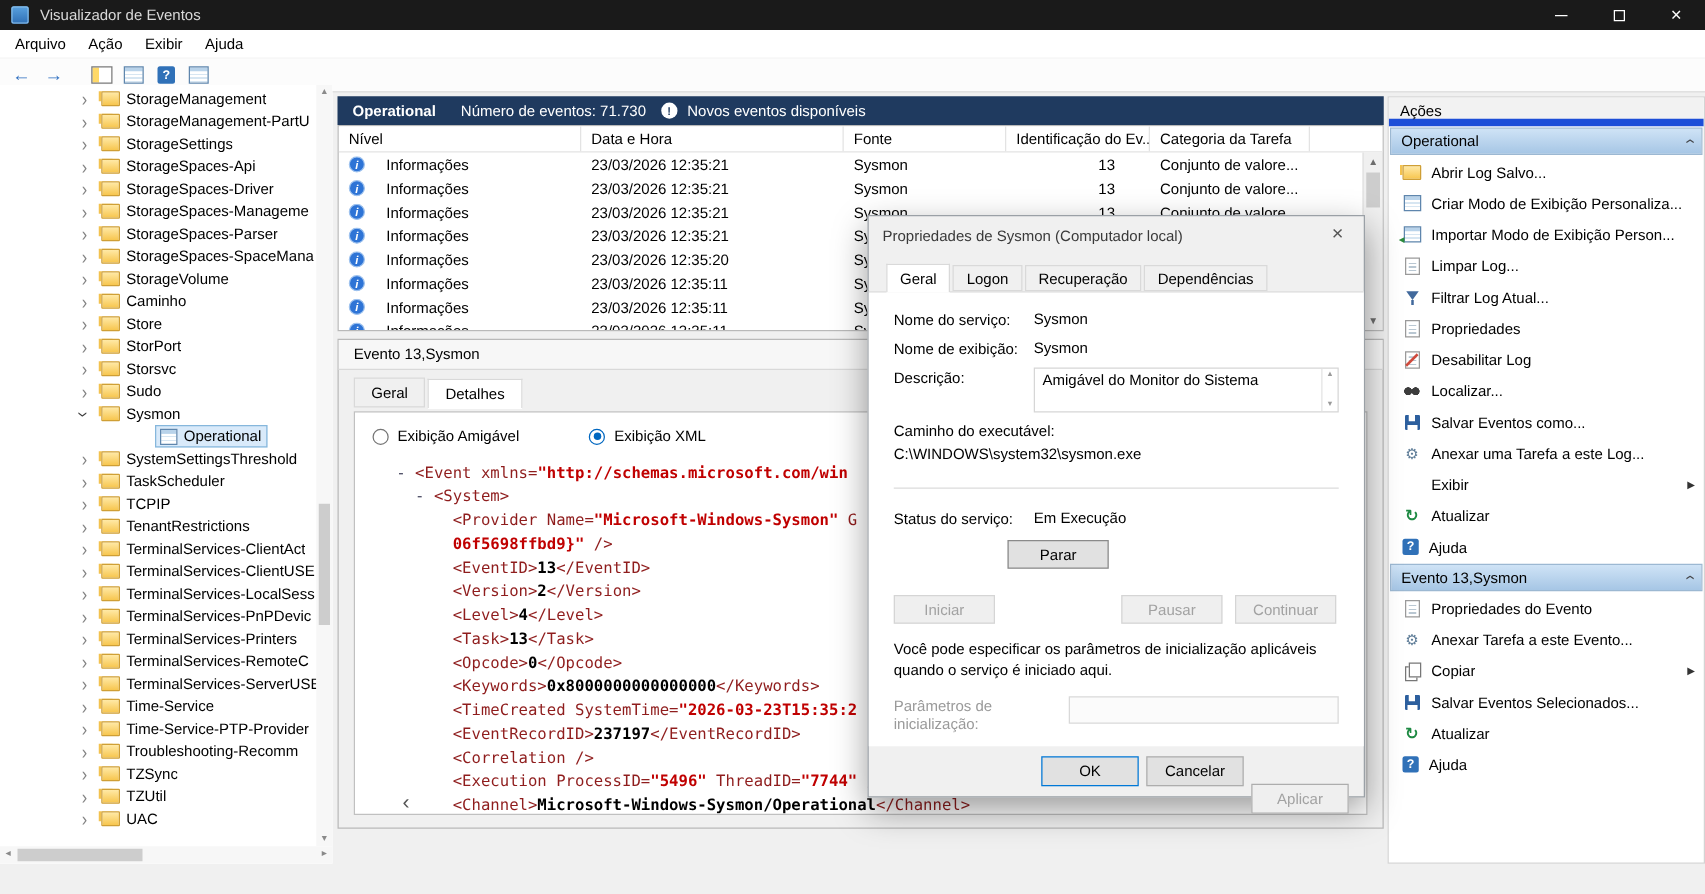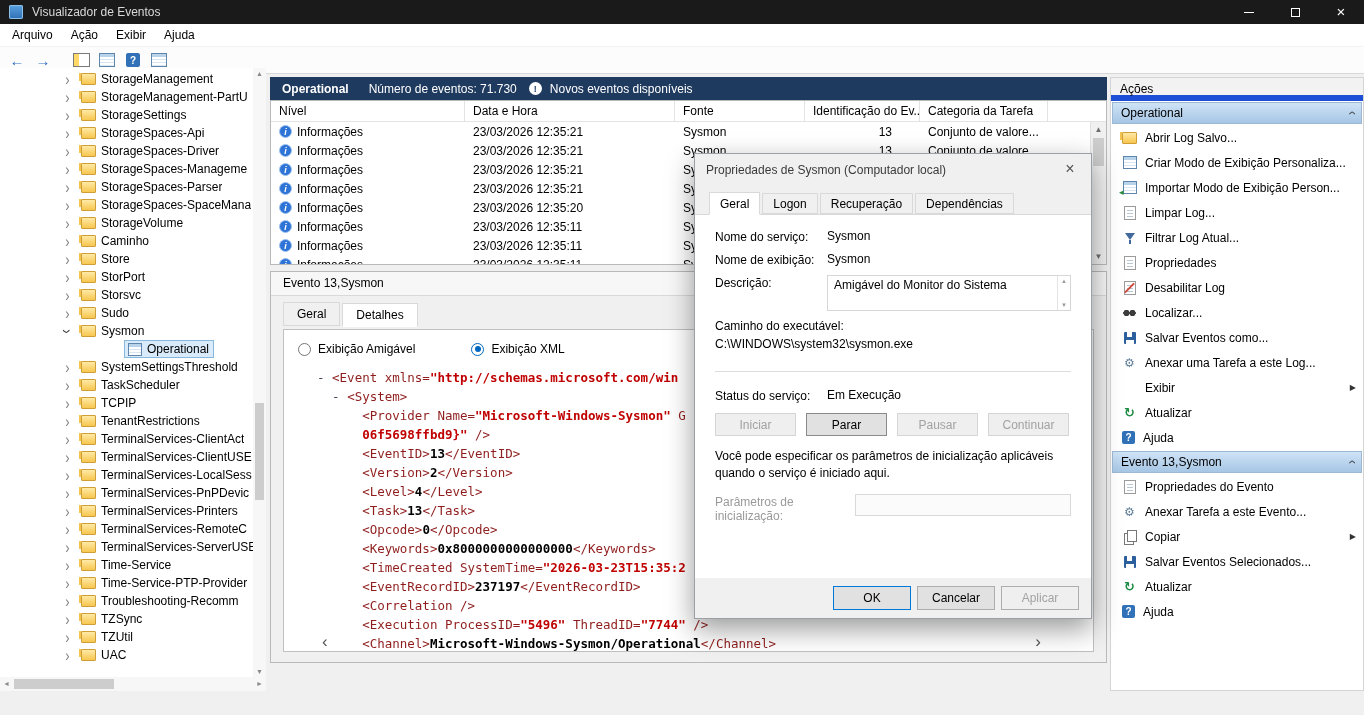--- a/index.html
+++ b/index.html
@@ -97,21 +97,21 @@
     display:flex; align-items:center; padding-left:12px; gap:8px; white-space:nowrap; }
   .ev-log { font-weight:bold; margin-right:12px; }
   .ev-count { margin-right:4px; }
   .ev-table { position:absolute; left:270px; top:100px; width:837px; height:165px; background:#fff;
     border:1px solid #b9b9b9; overflow:hidden; }
   .thead { display:flex; height:21px; background:#fff; border-bottom:1px solid #e3e3e3; }
   .th { padding:3px 0 0 8px; border-right:1px solid #e3e3e3; white-space:nowrap; overflow:hidden; }
   .c0 { width:194px; } .c1 { width:210px; } .c2 { width:130px; } .c3 { width:115px; } .c4 { width:128px; }
   .cfill { flex:1; border-right:none; }
   .trow { display:flex; height:19px; align-items:center; }
-  .td { padding-left:8px; white-space:nowrap; overflow:hidden; display:flex; align-items:center; gap:5px; flex:none; }
+  .td { padding-left:8px; white-space:nowrap; overflow:hidden; display:flex; align-items:center; gap:17px; flex:none; }
   .td.num { justify-content:flex-end; padding-right:28px; }
   .ev-vscroll { position:absolute; right:0; top:21px; bottom:0; width:16px; background:#f0f0f0; border-left:1px solid #e0e0e0;
     font-size:8px; color:#6d6d6d; }
   .ev-vscroll .sb-arrow { position:absolute; left:0; right:0; text-align:center; top:3px; }
   .ev-vscroll .sb-arrow.bot { top:auto; bottom:3px; }
   .ev-thumb { position:absolute; left:2px; right:2px; top:16px; height:28px; background:#cdcdcd; }
 
   
   .detail-panel { position:absolute; left:270px; top:271px; width:837px; height:392px; background:#f0f0f0; border:1px solid #b9b9b9; }
   .detail-title { height:24px; line-height:23px; padding-left:12px; background:#f7f7f7; border-bottom:1px solid #d9d9d9; }
@@ -138,21 +138,21 @@
     border:1px solid #d4d4d4; overflow:hidden; }
   .actions-title { height:23px; padding:4px 9px; background:#f2f2f2; border-bottom:6px solid #1d4ed8; }
   .act-header { height:22px; margin:1px; background:linear-gradient(#cfe3f6,#a6c6e5); border:1px solid #9cb8d2;
     display:flex; align-items:center; padding:0 8px; }
   .act-collapse { margin-left:auto; color:#44464a; font-size:12px; transform:rotate(-90deg) scale(1,1.25); }
   .act-item { height:25px; display:flex; align-items:center; gap:8px; padding-left:11px; }
   .act-lbl { white-space:nowrap; overflow:hidden; }
   .act-sub { margin-left:auto; margin-right:7px; font-size:8px; color:#333; }
 
   
-  .dialog { position:absolute; left:694px; top:153px; width:398px; height:466px; background:#f0f0f0;
+  .dialog { position:absolute; left:694px; top:172px; width:398px; height:466px; background:#f0f0f0;
     border:1px solid #9aa0a6; box-shadow:0 10px 26px rgba(0,0,0,.4); z-index:30; }
   .dlg-titlebar { height:32px; display:flex; align-items:center; padding-left:11px; color:#3a3a3a; }
   .dlg-close { position:absolute; right:0; top:0; width:42px; height:30px; display:flex; align-items:center;
     justify-content:center; color:#555; font-size:14px; }
   .dlg-close::before { content:"×"; font-size:16px; }
   .dlg-tabs { position:absolute; top:39px; left:14px; z-index:3; display:flex; }
   .dlg-tab { height:21px; padding:3px 10px 0; background:#f0f0f0; border:1px solid #d9d9d9; margin-right:2px; }
   .dlg-tab.active { background:#fff; border-bottom-color:#fff; height:23px; margin-top:-1px; padding-top:4px; }
   .dlg-page { position:absolute; top:60px; left:0; right:0; bottom:40px; background:#fff; border-top:1px solid #d9d9d9;
     padding:14px 20px 0; }
@@ -166,21 +166,21 @@
   .blk { margin:6px 0 4px; }
   .fpath { margin-bottom:10px; }
   .combo { flex:1; height:22px; border:1px solid #7a7a7a; background:#fff; display:flex; align-items:center;
     padding:0 6px; position:relative; }
   .combo-arrow { position:absolute; right:6px; font-size:9px; color:#444; }
   .sep { border:none; border-top:1px solid #dcdcdc; margin:20px 0 16px; }
   .svc-btns { display:flex; gap:10px; margin-top:10px; }
   .btn { background:#e1e1e1; border:1px solid #8a8a8a; display:flex; align-items:center; justify-content:center;
     font-size:12px; height:23px; }
   .btn.svc { width:81px; }
-  .btn.disabled { background:#efefef; border-color:#d5d5d5; color:#a2a2a2; }
+  .btn.disabled { background:#efefef; border-color:#d5d5d5; color:#a2a2a2;margin-top:44px; }
   .params-help { margin-top:12px; line-height:1.4; }
   .frow.params { margin-top:12px; }
   .params-input { flex:1; height:22px; border:1px solid #d9d9d9; background:#fbfbfb; }
   .dlg-footer { position:absolute; bottom:0; left:0; right:0; height:40px; display:flex; justify-content:flex-end;
     align-items:center; gap:6px; padding-right:12px; }
   .btn.foot { width:78px; height:24px; border-color:#adadad; }
   .btn.foot.default { border-color:#0078d7; }
 </style>
 </head>
 <body>

